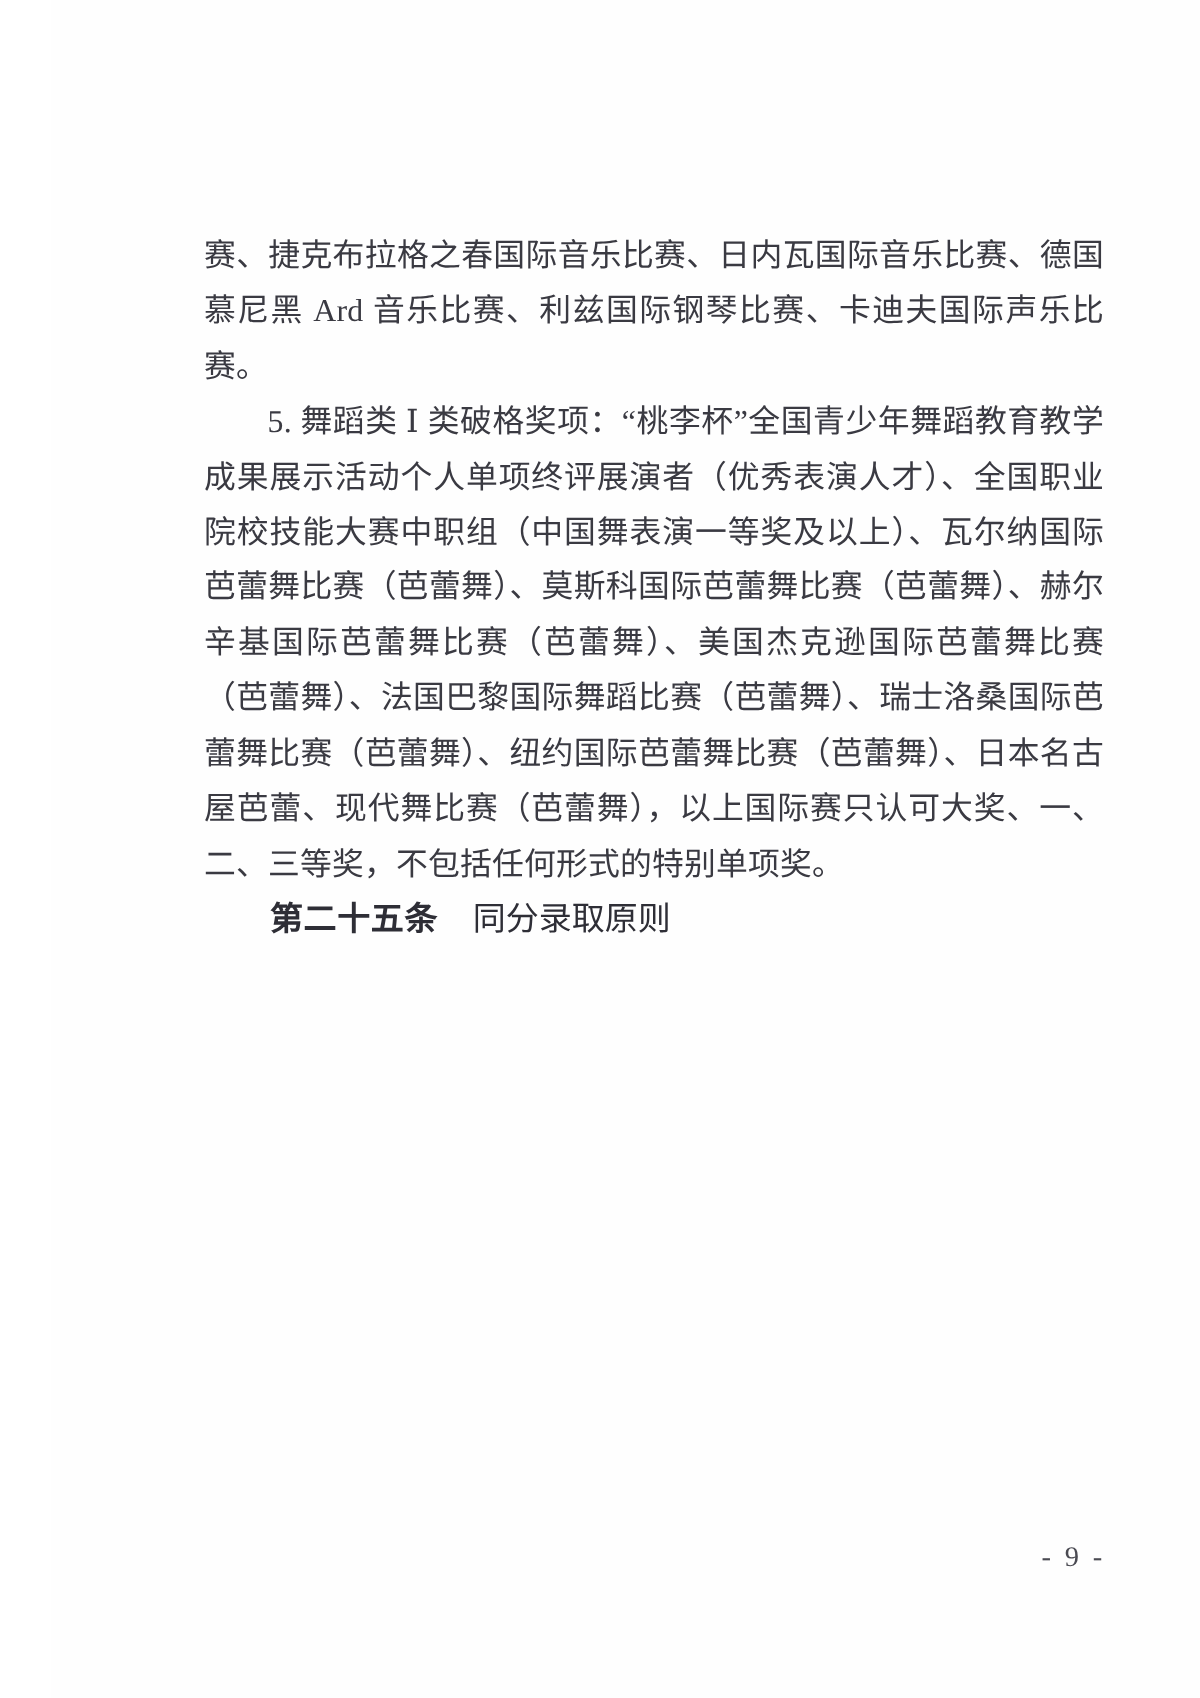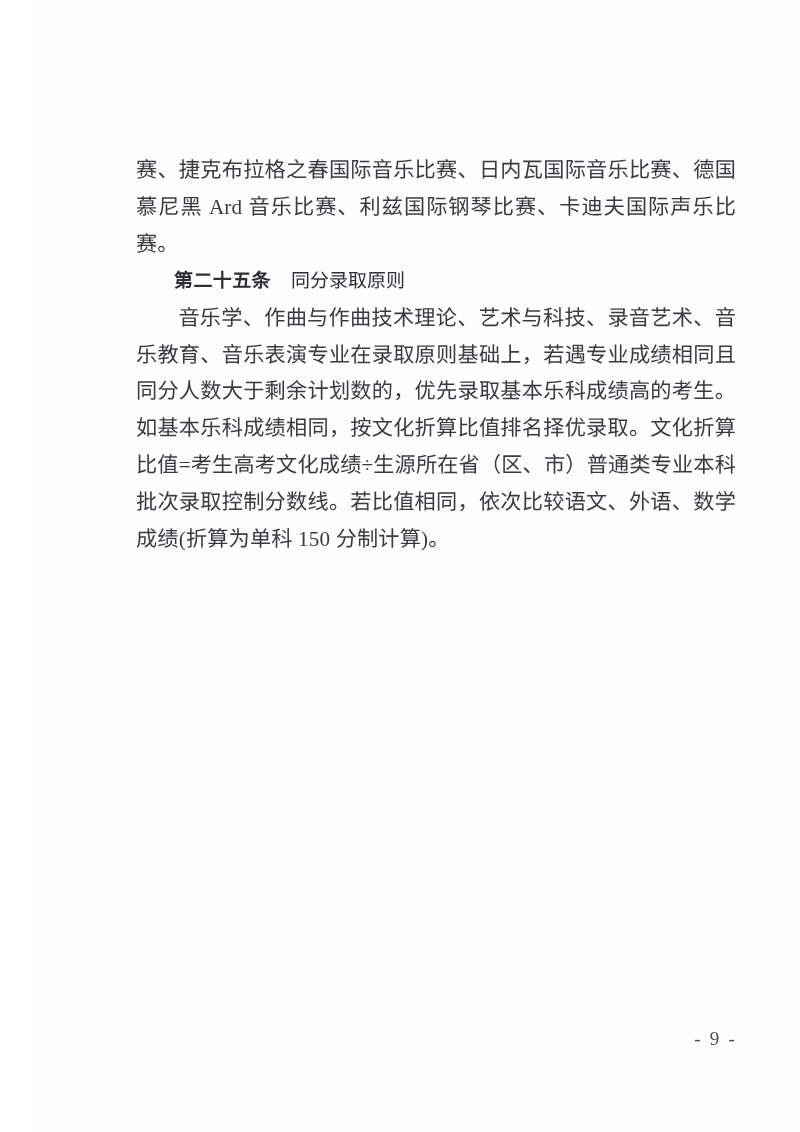--- a/index.html
+++ b/index.html
@@ -40,21 +40,21 @@
     letter-spacing: 0.15px;
     color: #3a3a42;
     text-align-last: left;
     word-break: break-all;
   }
   .para.indent {
     text-indent: 2em;
   }
   .heading-line {
     margin: 0;
-    font-size: 19px;
+    font-size: 22px;
     line-height: 36.9px;
     text-indent: 2em;
     color: #2e2e36;
   }
   .heading-line .art-no {
     font-weight: bold;
     letter-spacing: 0.4px;
   }
   .heading-line .art-title {
     font-weight: normal;
@@ -82,26 +82,26 @@
 </style>
 </head>
 <body>
 
 <div class="page">
 
   <div class="content">
 
     <p class="para">赛、捷克布拉格之春国际音乐比赛、日内瓦国际音乐比赛、德国慕尼黑 Ard 音乐比赛、利兹国际钢琴比赛、卡迪夫国际声乐比赛。</p>
 
+    <p class="para indent">5. 舞蹈类 Ⅰ 类破格奖项：“桃李杯”全国青少年舞蹈教育教学成果展示活动个人单项终评展演者（优秀表演人才）、全国职业院校技能大赛中职组（中国舞表演一等奖及以上）、瓦尔纳国际芭蕾舞比赛（芭蕾舞）、莫斯科国际芭蕾舞比赛（芭蕾舞）、赫尔辛基国际芭蕾舞比赛（芭蕾舞）、美国杰克逊国际芭蕾舞比赛（芭蕾舞）、法国巴黎国际舞蹈比赛（芭蕾舞）、瑞士洛桑国际芭蕾舞比赛（芭蕾舞）、纽约国际芭蕾舞比赛（芭蕾舞）、日本名古屋芭蕾、现代舞比赛（芭蕾舞），以上国际赛只认可大奖、一、二、三等奖，不包括任何形式的特别单项奖。</p>
 
     <p class="heading-line">
       <span class="art-no">第二十五条</span><span class="art-title">同分录取原则</span>
     </p>
 
-    <p class="para indent">音乐学、作曲与作曲技术理论、艺术与科技、录音艺术、音乐教育、音乐表演专业在录取原则基础上，若遇专业成绩相同且同分人数大于剩余计划数的，优先录取基本乐科成绩高的考生。如基本乐科成绩相同，按文化折算比值排名择优录取。文化折算比值=考生高考文化成绩÷生源所在省（区、市）普通类专业本科批次录取控制分数线。若比值相同，依次比较语文、外语、数学成绩(折算为单科 150 分制计算)。</p>
 
 
   </div>
 
   <div class="footer">
     <span class="page-number">- 9 -</span>
   </div>
 
 </div>
 

